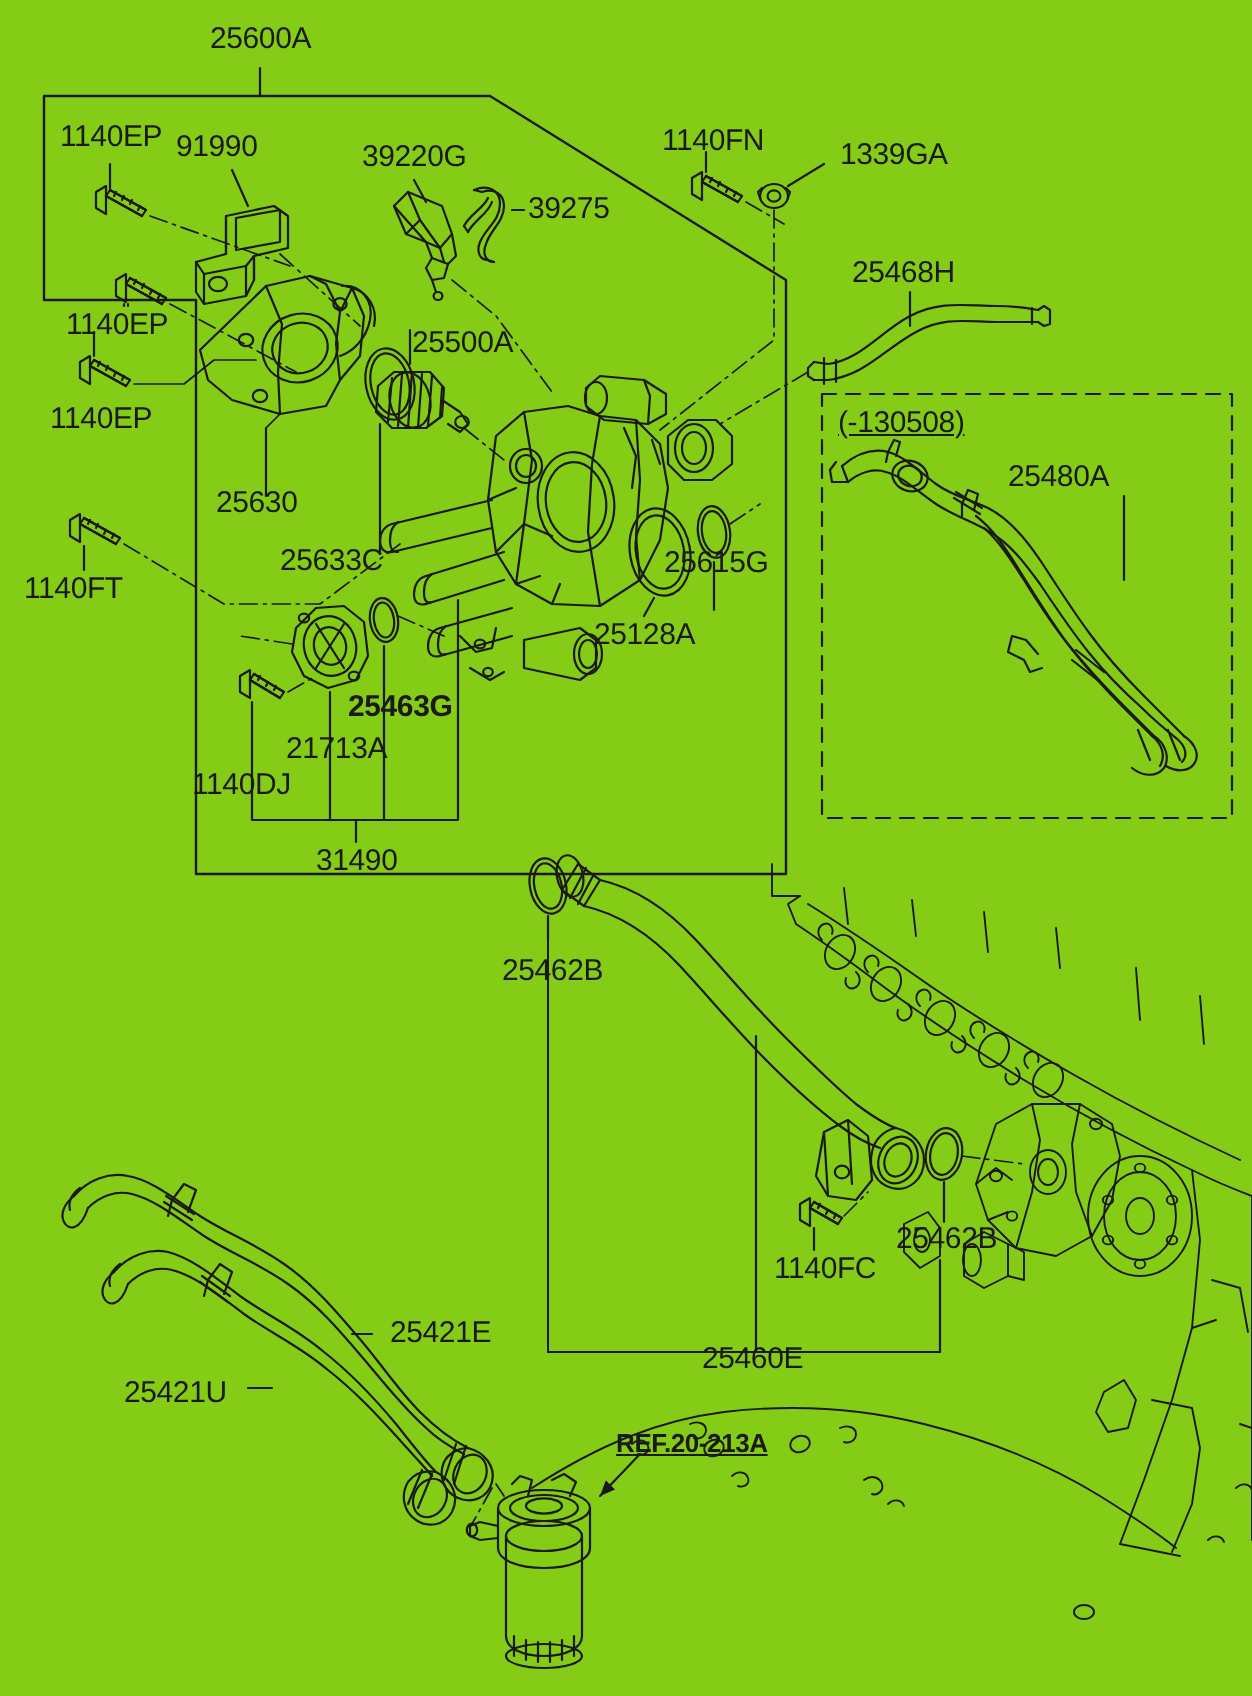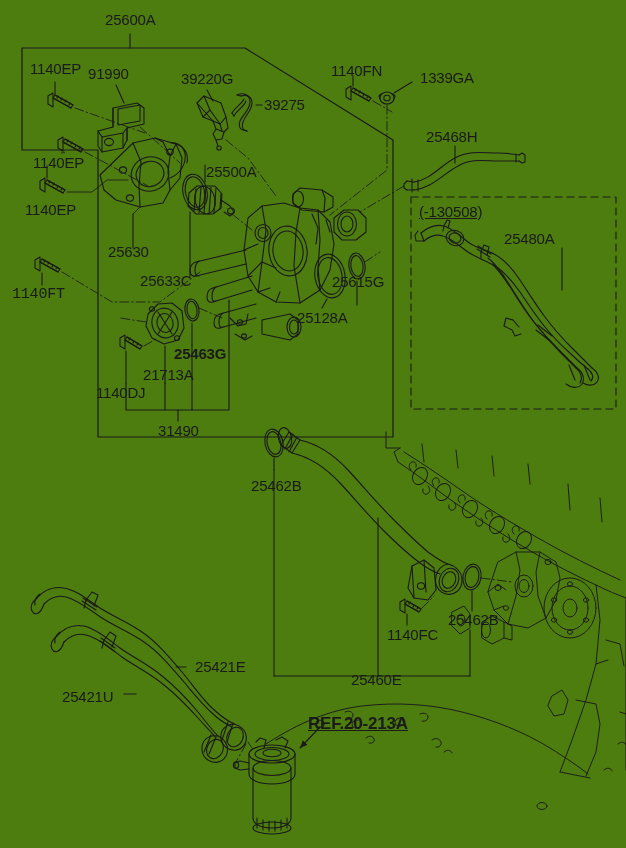--- a/index.html
+++ b/index.html
@@ -4,21 +4,21 @@
 <style>
   html, body {
     margin: 0;
     padding: 0;
     background: #ffffff;
   }
   #page {
     position: relative;
     width: 626px;
     height: 848px;
-    background: #4d7c0f;
+    background: #84cc16;
     font-family: "Liberation Sans", sans-serif;
     overflow: hidden;
   }
   #art {
     position: absolute;
     left: 0;
     top: 0;
     width: 626px;
     height: 848px;
   }
@@ -26,21 +26,21 @@
     position: absolute;
     font-family: "Liberation Sans", sans-serif;
     font-size: 15px;
     color: #1a1a1a;
     white-space: nowrap;
     letter-spacing: -0.2px;
   }
   .lbl.ref {
     font-weight: bold;
     text-decoration: underline;
-    font-size: 17px;
+    font-size: 13px;
   }
 </style>
 </head>
 <body>
 
 <div id="page">
 
   <svg id="art" viewBox="0 0 626 848" xmlns="http://www.w3.org/2000/svg">
     <defs>
       <marker id="arrowhead" markerWidth="8" markerHeight="8" refX="7" refY="3" orient="auto">
@@ -602,21 +602,21 @@
   <div class="lbl" style="left:331px; top:62px;">1140FN</div>
   <div class="lbl" style="left:420px; top:69px;">1339GA</div>
   <div class="lbl" style="left:426px; top:128px;">25468H</div>
   <div class="lbl" style="left:33px; top:154px;">1140EP</div>
   <div class="lbl" style="left:174px; top:163px;margin-left:32px;">25500A</div>
   <div class="lbl" style="left:25px; top:201px;">1140EP</div>
   <div class="lbl" style="left:108px; top:243px;">25630</div>
   <div class="lbl" style="left:140px; top:272px;">25633C</div>
   <div class="lbl" style="left:419px; top:203px;text-decoration:underline;">(-130508)</div>
   <div class="lbl" style="left:504px; top:230px;">25480A</div>
-  <div class="lbl" style="left:12px; top:286px;font-family:Liberation Mono, monospace;">1140FT</div>
+  <div class="lbl" style="left:12px; top:286px;">1140FT</div>
   <div class="lbl" style="left:332px; top:273px;">25615G</div>
   <div class="lbl" style="left:297px; top:309px;">25128A</div>
   <div class="lbl" style="left:174px; top:345px;font-weight:bold;">25463G</div>
   <div class="lbl" style="left:143px; top:366px;">21713A</div>
   <div class="lbl" style="left:96px; top:384px;">1140DJ</div>
   <div class="lbl" style="left:158px; top:422px;">31490</div>
   <div class="lbl" style="left:251px; top:477px;">25462B</div>
   <div class="lbl" style="left:448px; top:611px;">25462B</div>
   <div class="lbl" style="left:387px; top:626px;">1140FC</div>
   <div class="lbl" style="left:351px; top:671px;">25460E</div>

